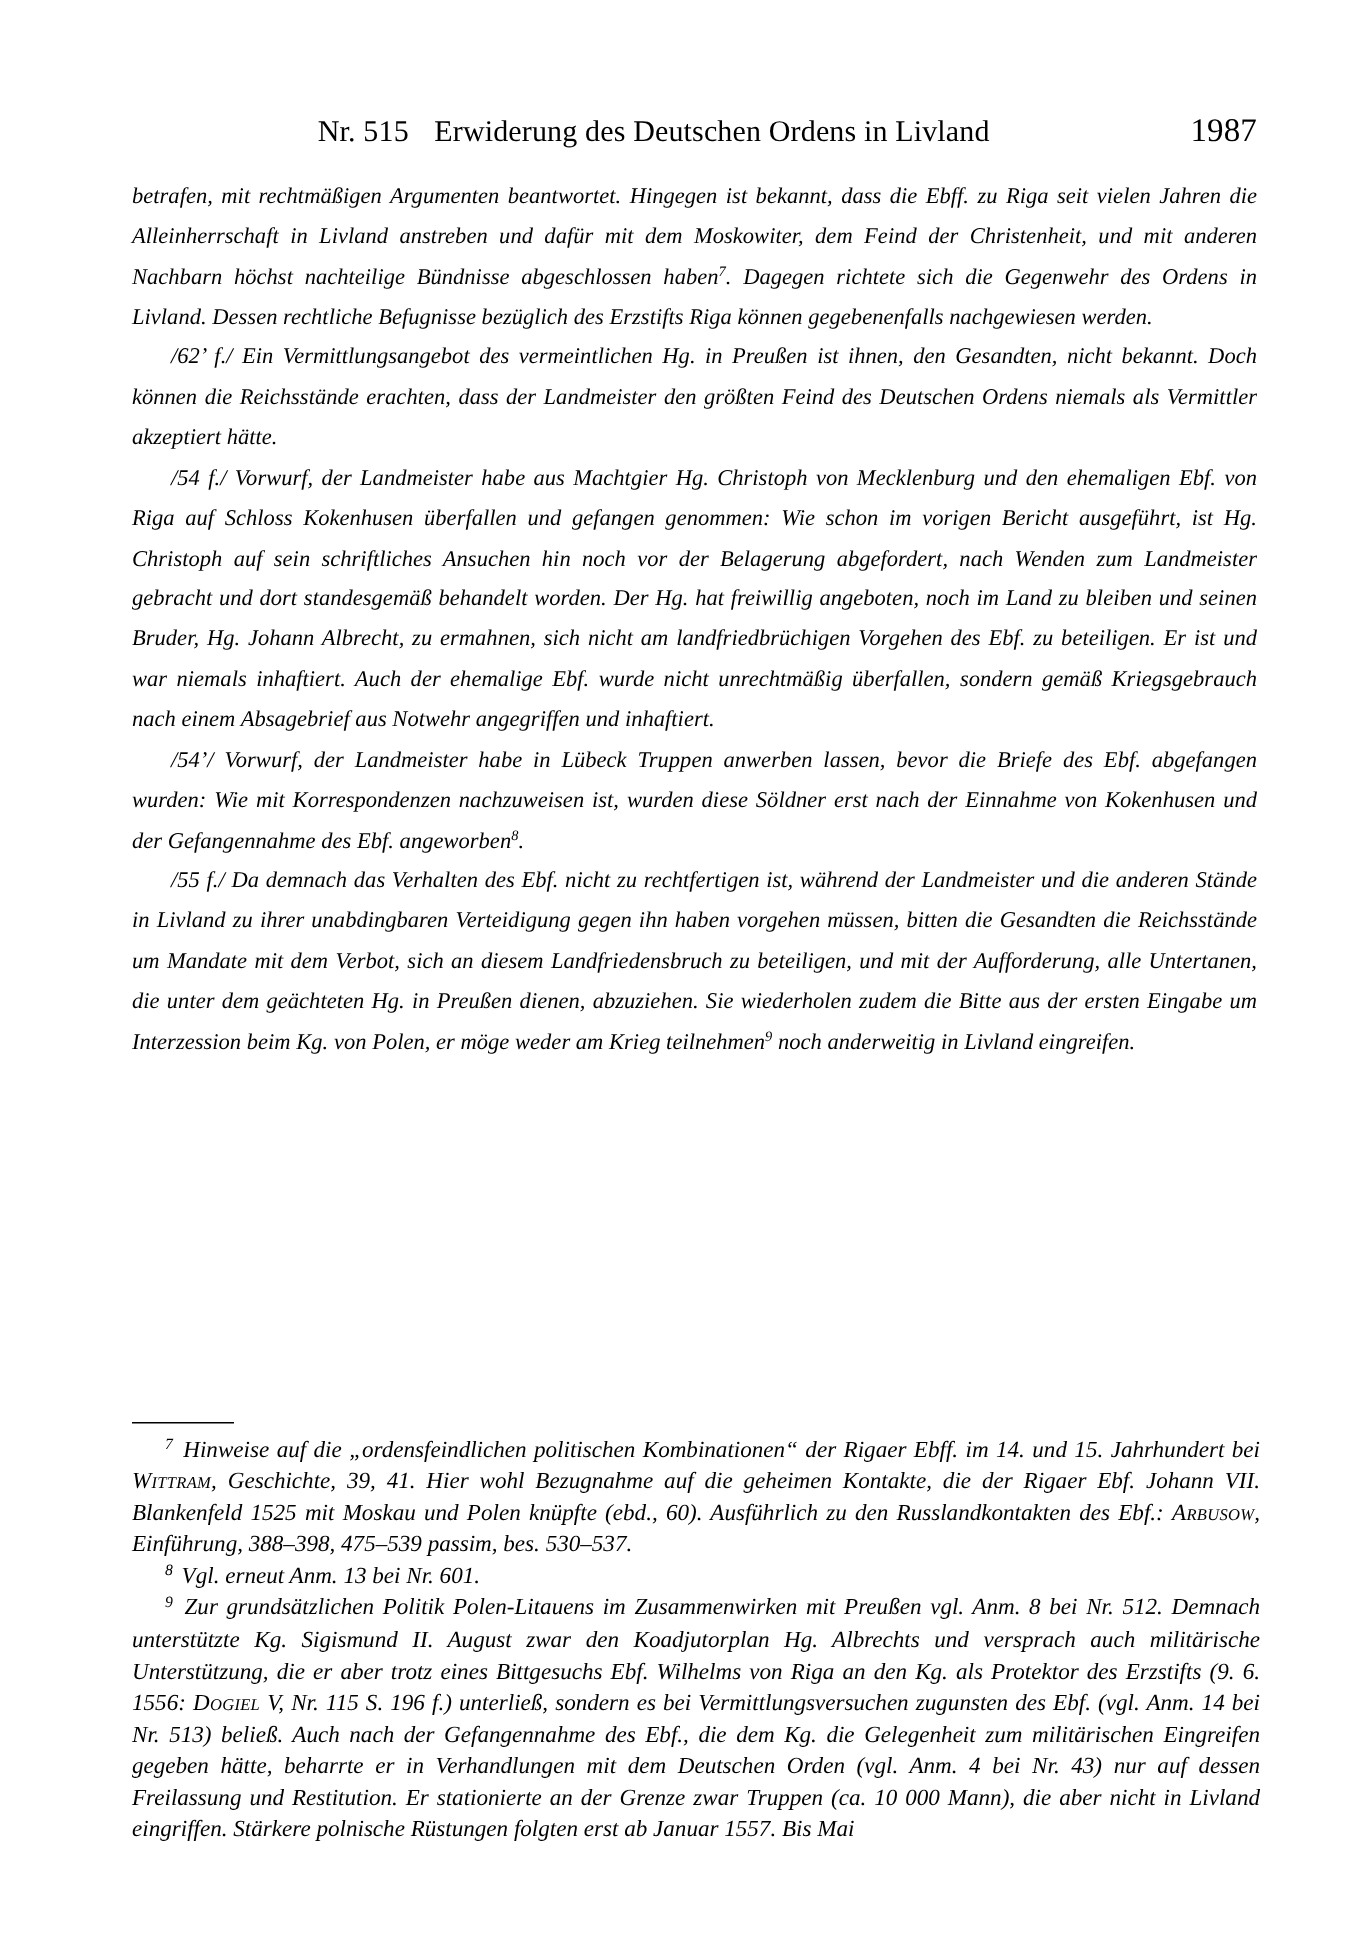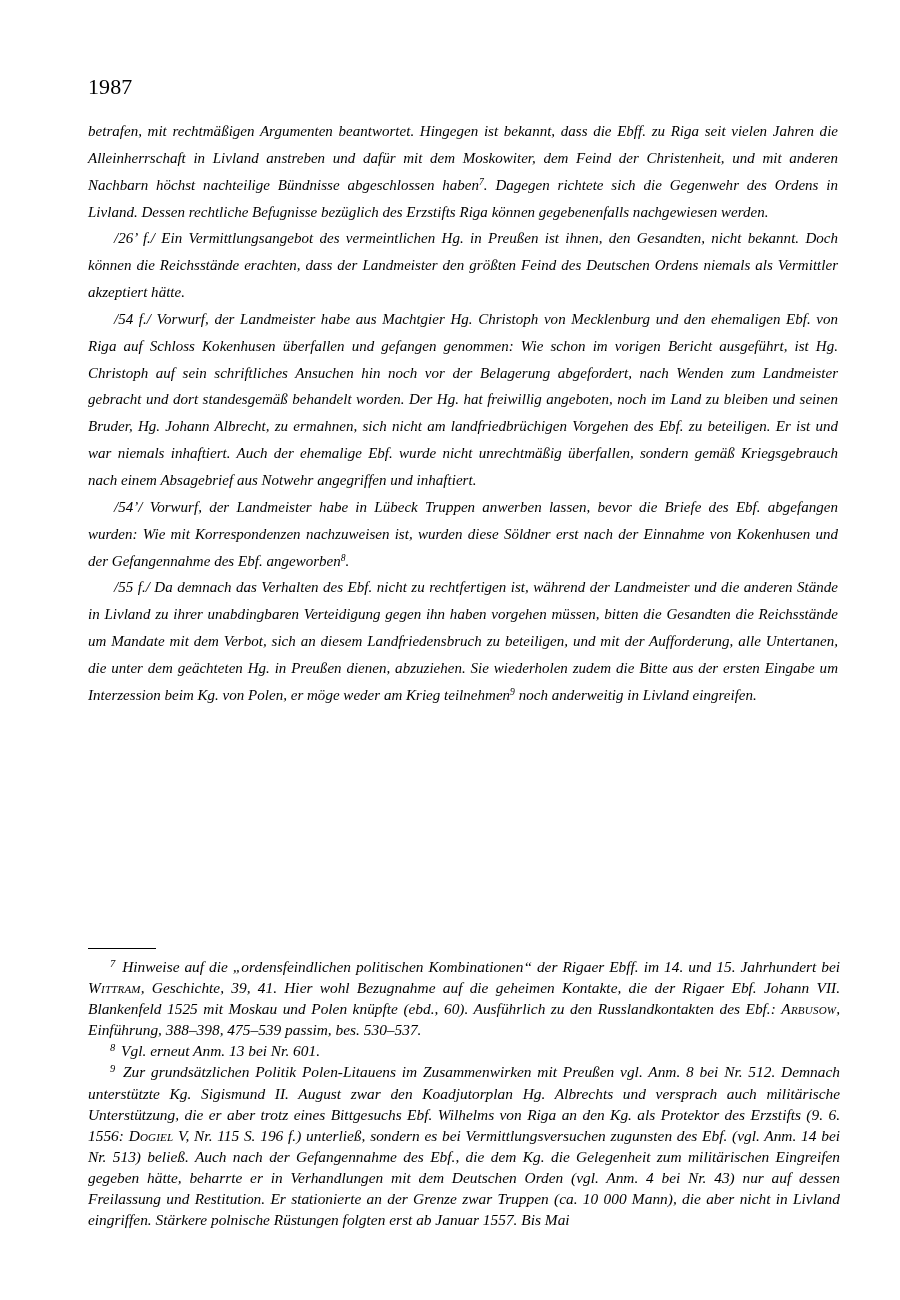--- a/index.html
+++ b/index.html
@@ -108,26 +108,29 @@
     font-variant: small-caps;
     letter-spacing: 0.2px;
   }
 </style>
 </head>
 <body>
 
 <div class="page">
 
   <div class="runhead">
+    <div class="runhead-inner">
+      <span class="runhead-nr">Nr. 515</span><span>Erwiderung des Deutschen Ordens in Livland</span>
+    </div>
     <div class="runhead-pageno">1987</div>
   </div>
 
   <div class="body-area" id="body-area">
       <p class="para"><span>betrafen, mit rechtmäßigen Argumenten beantwortet. Hingegen ist bekannt, dass die Ebff. zu Riga seit vielen Jahren die Alleinherrschaft in Livland anstreben und dafür mit dem Moskowiter, dem Feind der Christenheit, und mit anderen Nachbarn höchst nachteilige Bündnisse abgeschlossen haben</span><sup>7</sup><span>. Dagegen richtete sich die Gegenwehr des Ordens in Livland. Dessen rechtliche Befugnisse bezüglich des Erzstifts Riga können gegebenenfalls nachgewiesen werden.</span></p>
-      <p class="para indent"><span>/26’ f./</span><span> Ein Vermittlungsangebot des vermeintlichen Hg. in Preußen ist ihnen, den Gesandten, nicht bekannt. Doch können die Reichsstände erachten, dass der Landmeister den größten Feind des Deutschen Ordens niemals als Vermittler akzeptiert hätte.</span></p>
+      <p class="para indent"><span>/62’ f./</span><span> Ein Vermittlungsangebot des vermeintlichen Hg. in Preußen ist ihnen, den Gesandten, nicht bekannt. Doch können die Reichsstände erachten, dass der Landmeister den größten Feind des Deutschen Ordens niemals als Vermittler akzeptiert hätte.</span></p>
       <p class="para indent"><span>/54 f./</span><span> Vorwurf, der Landmeister habe aus Machtgier Hg. Christoph von Mecklenburg und den ehemaligen Ebf. von Riga auf Schloss Kokenhusen überfallen und gefangen genommen: Wie schon im vorigen Bericht ausgeführt, ist Hg. Christoph auf sein schriftliches Ansuchen hin noch vor der Belagerung abgefordert, nach Wenden zum Landmeister gebracht und dort standesgemäß behandelt worden. Der Hg. hat freiwillig angeboten, noch im Land zu bleiben und seinen Bruder, Hg. Johann Albrecht, zu ermahnen, sich nicht am landfriedbrüchigen Vorgehen des Ebf. zu beteiligen. Er ist und war niemals inhaftiert. Auch der ehemalige Ebf. wurde nicht unrechtmäßig überfallen, sondern gemäß Kriegsgebrauch nach einem Absagebrief aus Notwehr angegriffen und inhaftiert.</span></p>
       <p class="para indent"><span>/54’/</span><span> Vorwurf, der Landmeister habe in Lübeck Truppen anwerben lassen, bevor die Briefe des Ebf. abgefangen wurden: Wie mit Korrespondenzen nachzuweisen ist, wurden diese Söldner erst nach der Einnahme von Kokenhusen und der Gefangennahme des Ebf. angeworben</span><sup>8</sup><span>.</span></p>
       <p class="para indent"><span>/55 f./</span><span> Da demnach das Verhalten des Ebf. nicht zu rechtfertigen ist, während der Landmeister und die anderen Stände in Livland zu ihrer unabdingbaren Verteidigung gegen ihn haben vorgehen müssen, bitten die Gesandten die Reichsstände um Mandate mit dem Verbot, sich an diesem Landfriedensbruch zu beteiligen, und mit der Aufforderung, alle Untertanen, die unter dem geächteten Hg. in Preußen dienen, abzuziehen. Sie wiederholen zudem die Bitte aus der ersten Eingabe um Interzession beim Kg. von Polen, er möge weder am Krieg teilnehmen</span><sup>9</sup><span> noch anderweitig in Livland eingreifen.</span></p>
     </div>
 
   <div class="footnotes">
     <div class="fn-rule"></div>
     <div id="footnote-list">
         <p class="fn"><sup>7</sup><span> Hinweise auf die „ordensfeindlichen politischen Kombinationen“ der Rigaer Ebff. im 14. und 15. Jahrhundert bei </span><span class="sc">Wittram</span><span>, Geschichte, 39, 41. Hier wohl Bezugnahme auf die geheimen Kontakte, die der Rigaer Ebf. Johann VII. Blankenfeld 1525 mit Moskau und Polen knüpfte (ebd., 60). Ausführlich zu den Russlandkontakten des Ebf.: </span><span class="sc">Arbusow</span><span>, Einführung, 388–398, 475–539 passim, bes. 530–537.</span></p>
         <p class="fn"><sup>8</sup><span> Vgl. erneut Anm. 13 bei Nr. 601.</span></p>

